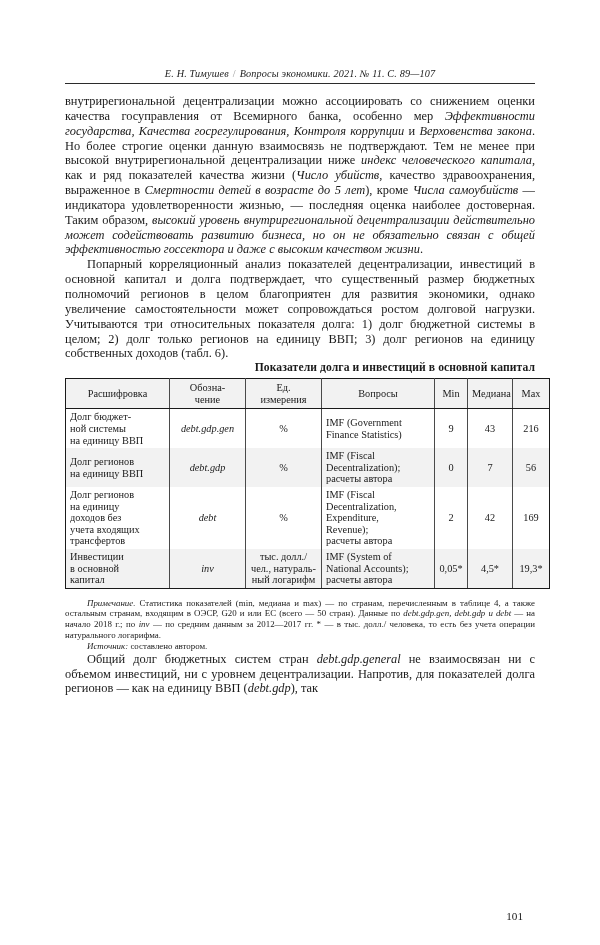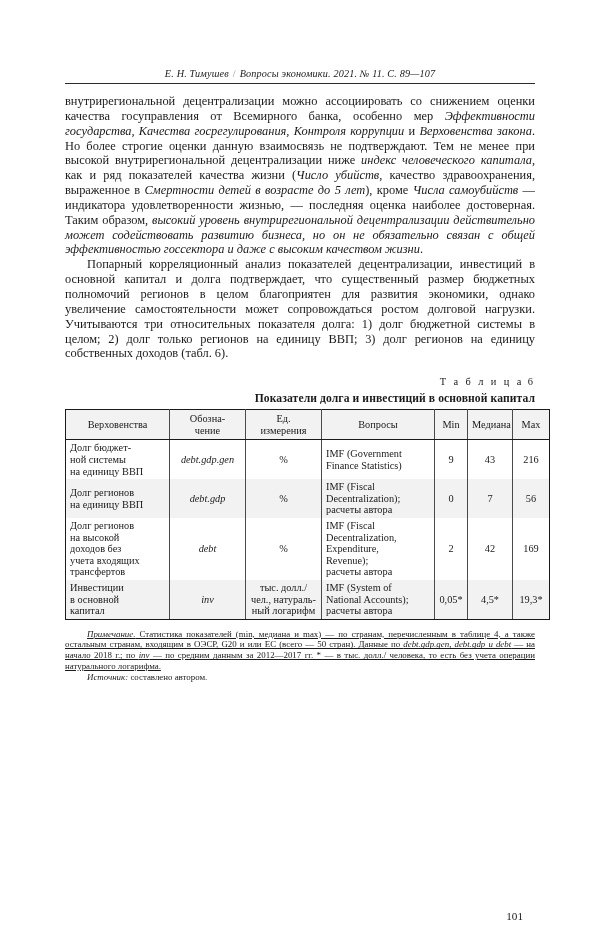--- a/index.html
+++ b/index.html
@@ -145,21 +145,20 @@
     line-height: 10.8px;
     text-align: justify;
     margin-top: 9px;
   }
   .note .lead {
     font-style: italic;
   }
   .note p {
     margin: 0;
     text-indent: 22px;
-    text-decoration: underline;
   }
   .src {
     font-size: 8.9px;
     line-height: 10.8px;
     text-indent: 22px;
     margin-top: 0;
   }
   .src .lead { font-style: italic; }
 
   .after-table {
@@ -185,37 +184,36 @@
 
     <div class="runhead">
       <span>Е. Н. Тимушев</span><span class="sep">/</span><span>Вопросы экономики. 2021. № 11. С. 89—107</span>
     </div>
     <div class="runhead-rule"></div>
 
     <p class="body-text first"><span>внутрирегиональной децентрализации можно ассоциировать со снижением оценки качества госуправления от Всемирного банка, особенно мер </span><i>Эффективности государства, Качества госрегулирования, Контроля коррупции</i><span> и </span><i>Верховенства закона</i><span>. Но более строгие оценки данную взаимосвязь не подтверждают. Тем не менее при высокой внутрирегиональной децентрализации ниже </span><i>индекс человеческого капитала</i><span>, как и ряд показателей качества жизни (</span><i>Число убийств</i><span>, качество здравоохранения, выраженное в </span><i>Смертности детей в возрасте до 5 лет</i><span>), кроме </span><i>Числа самоубийств</i><span> — индикатора удовлетворенности жизнью, — последняя оценка наиболее достоверная. Таким образом, </span><i>высокий уровень внутрирегиональной децентрализации действительно может содействовать развитию бизнеса, но он не обязательно связан с общей эффективностью госсектора и даже с высоким качеством жизни</i><span>.</span></p>
 
     <p class="body-text indent">Попарный корреляционный анализ показателей децентрализации, инвестиций в основной капитал и долга подтверждает, что существенный размер бюджетных полномочий регионов в целом благоприятен для развития экономики, однако увеличение самостоятельности может сопровождаться ростом долговой нагрузки. Учитываются три относительных показателя долга: 1) долг бюджетной системы в целом; 2) долг только регионов на единицу ВВП; 3) долг регионов на единицу собственных доходов (табл. 6).</p>
 
-    <div class="tbl-num"><span>Т а б л и ц а</span><span class="numeral">6</span></div>
 
     <div class="tbl-title">Показатели долга и инвестиций в основной капитал</div>
 
     <table class="data">
       <colgroup>
         <col class="col-1">
           <col class="col-2">
           <col class="col-3">
           <col class="col-4">
           <col class="col-5">
           <col class="col-6">
           <col class="col-7">
       </colgroup>
       <thead>
         <tr>
-          <th>Верховенства</th>
+          <th>Расшифровка</th>
           <th><span>Обозна-</span><br><span>чение</span></th>
           <th><span>Ед.</span><br><span>измерения</span></th>
           <th>Вопросы</th>
           <th>Min</th>
           <th>Медиана</th>
           <th>Max</th>
         </tr>
       </thead>
       <tbody>
 
@@ -249,21 +247,21 @@
             <span>расчеты автора</span>
           </td>
           <td class="c">0</td>
           <td class="c">7</td>
           <td class="c">56</td>
         </tr>
 
         <tr>
           <td class="l">
             <span>Долг регионов</span><br>
-            <span>на высокой</span><br>
+            <span>на единицу</span><br>
             <span>доходов без</span><br>
             <span>учета входящих</span><br>
             <span>трансфертов</span>
           </td>
           <td class="code">debt</td>
           <td class="c">%</td>
           <td class="l">
             <span>IMF (Fiscal</span><br>
             <span>Decentralization,</span><br>
             <span>Expenditure,</span><br>
@@ -299,18 +297,19 @@
 
       </tbody>
     </table>
 
     <div class="note">
       <p><span class="lead">Примечание.</span><span> Статистика показателей (min, медиана и max) — по странам, перечисленным в таблице 4, а также остальным странам, входящим в ОЭСР, G20 и или ЕС (всего — 50 стран). Данные по </span><i>debt.gdp.gen, debt.gdp и debt</i><span> — на начало 2018 г.; по </span><i>inv</i><span> — по средним данным за 2012—2017 гг. * — в тыс. долл./ человека, то есть без учета операции натурального логарифма.</span></p>
     </div>
     <div class="src"><span class="lead">Источник:</span><span> составлено автором.</span></div>
 
 
+    <p class="body-text indent"><span>Общий долг бюджетных систем стран </span><i>debt.gdp.general</i><span> не взаимосвязан ни с объемом инвестиций, ни с уровнем децентрализации. Напротив, для показателей долга регионов — как на единицу ВВП (</span><i>debt.gdp</i><span>), так</span></p>
 
   </div>
 
   <div class="folio">101</div>
 
 </div>
 
 </body></html>

